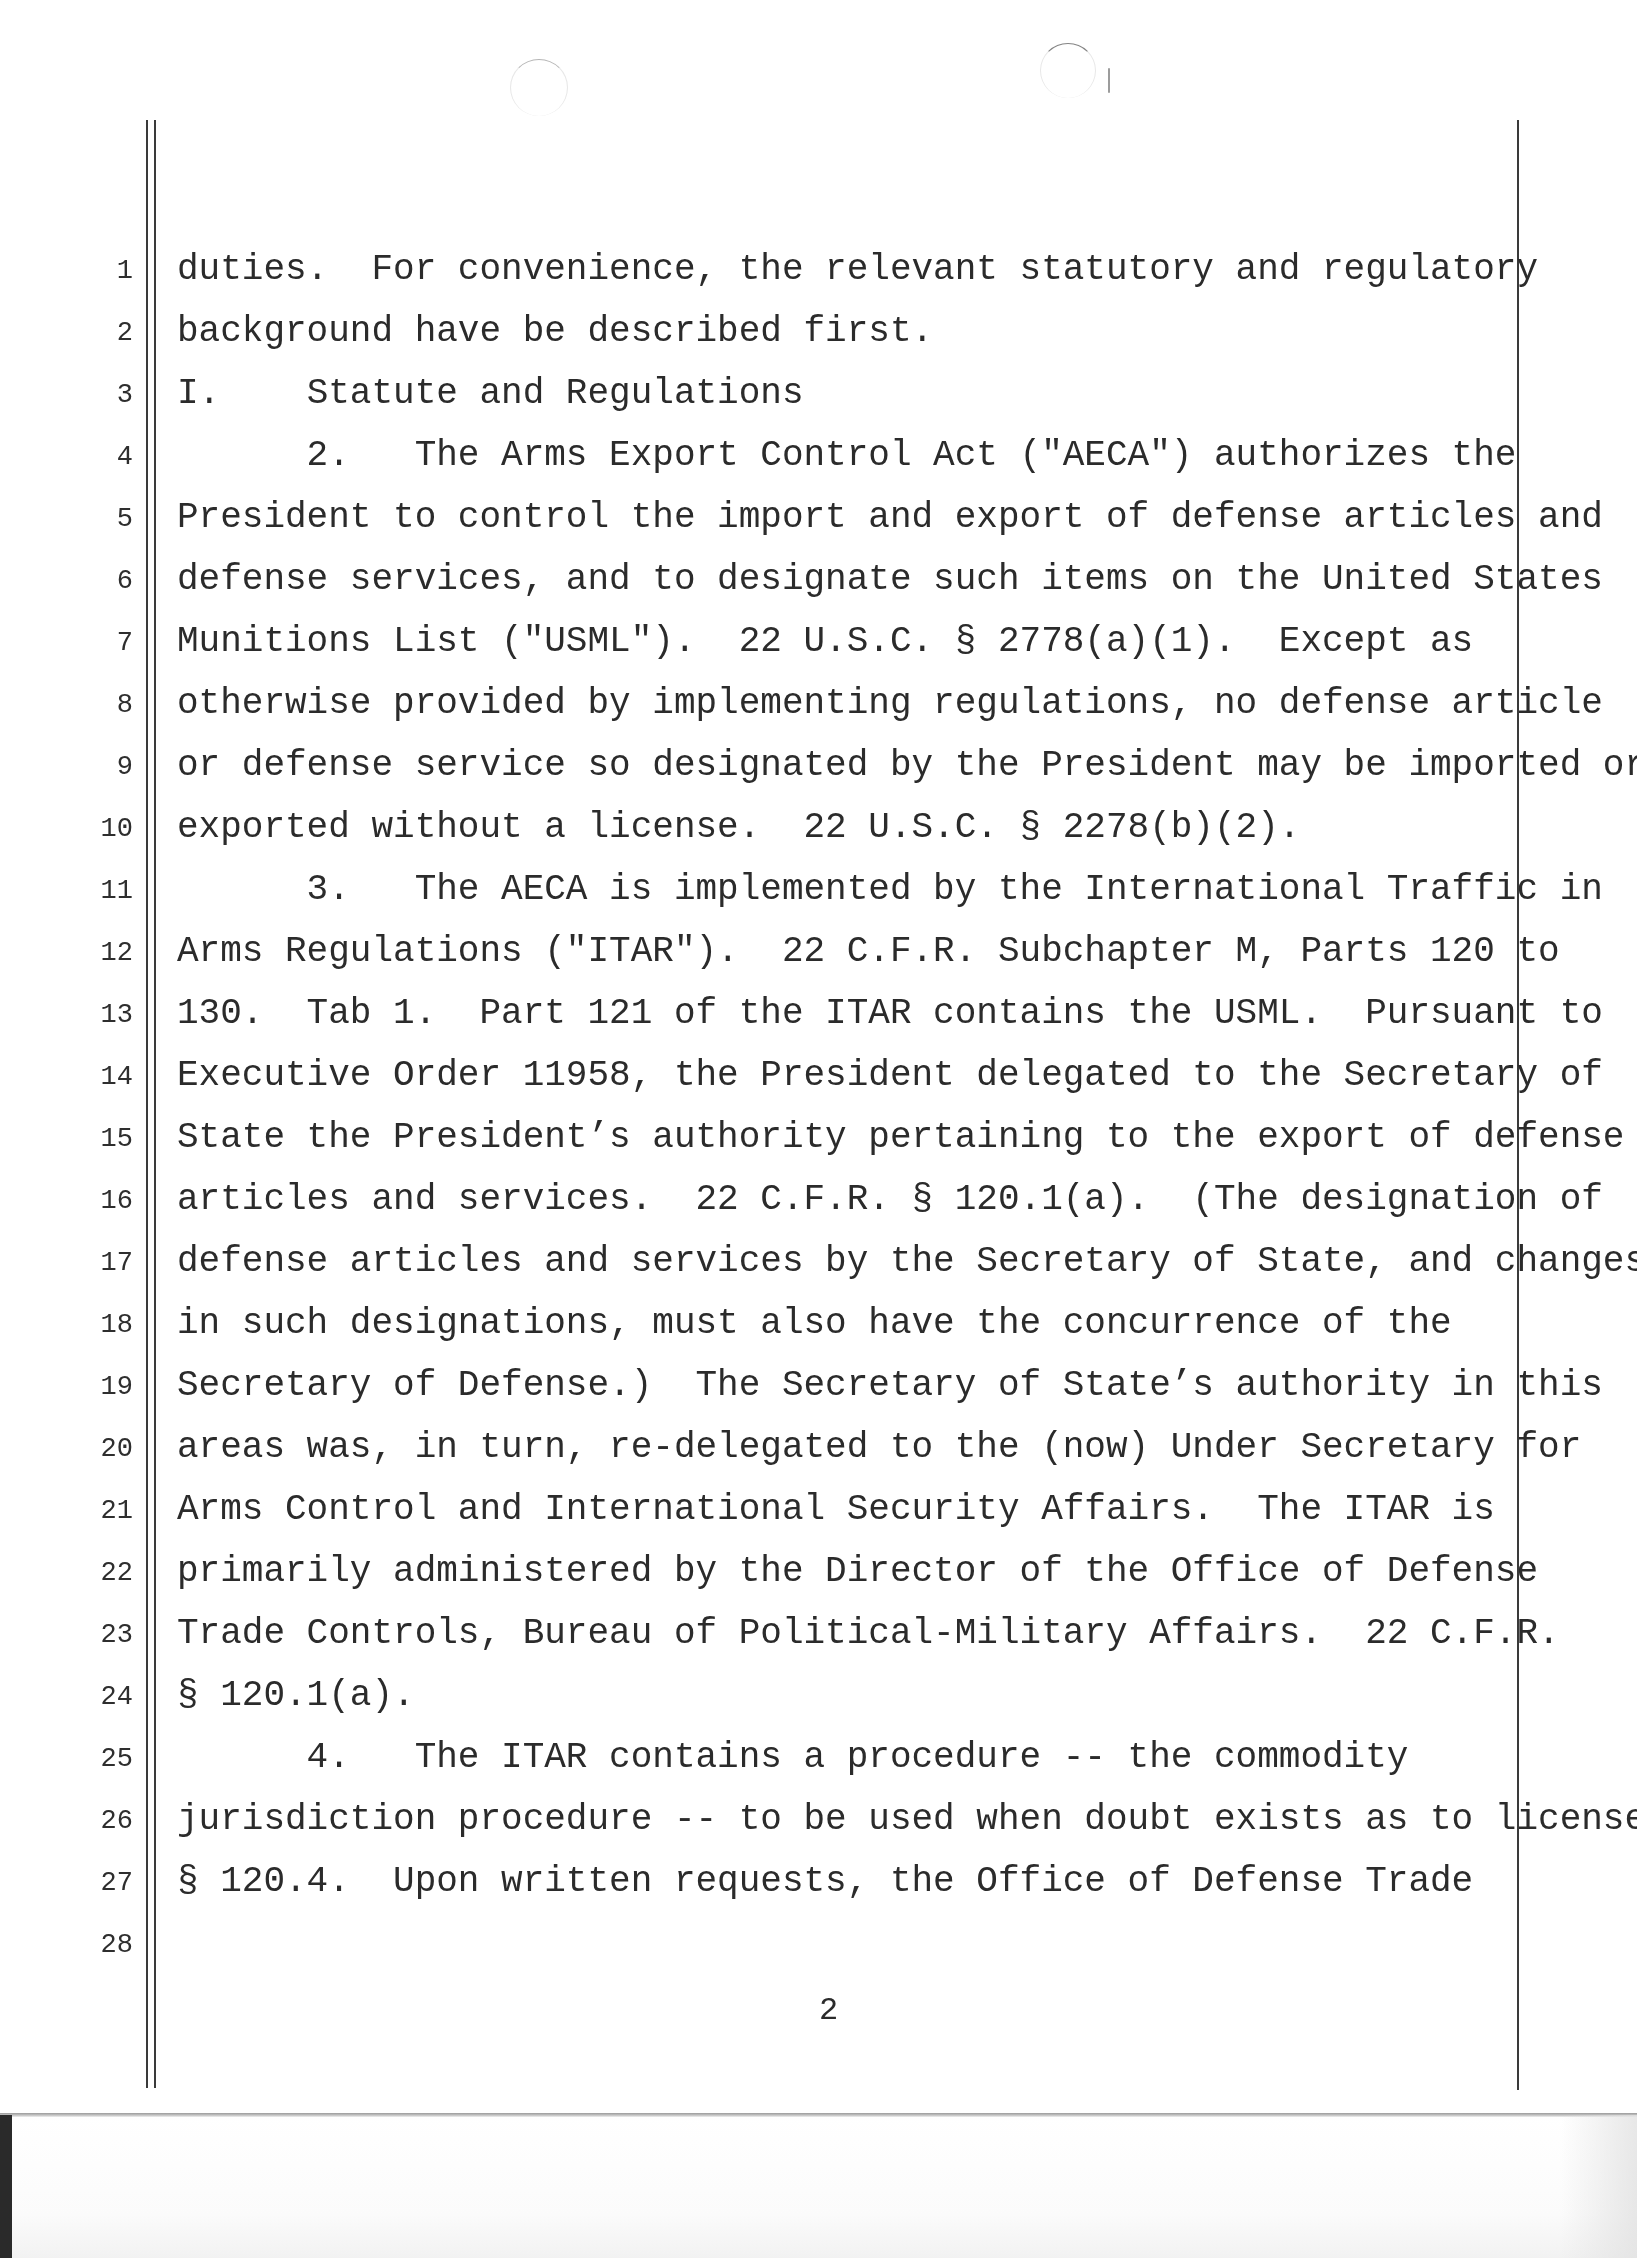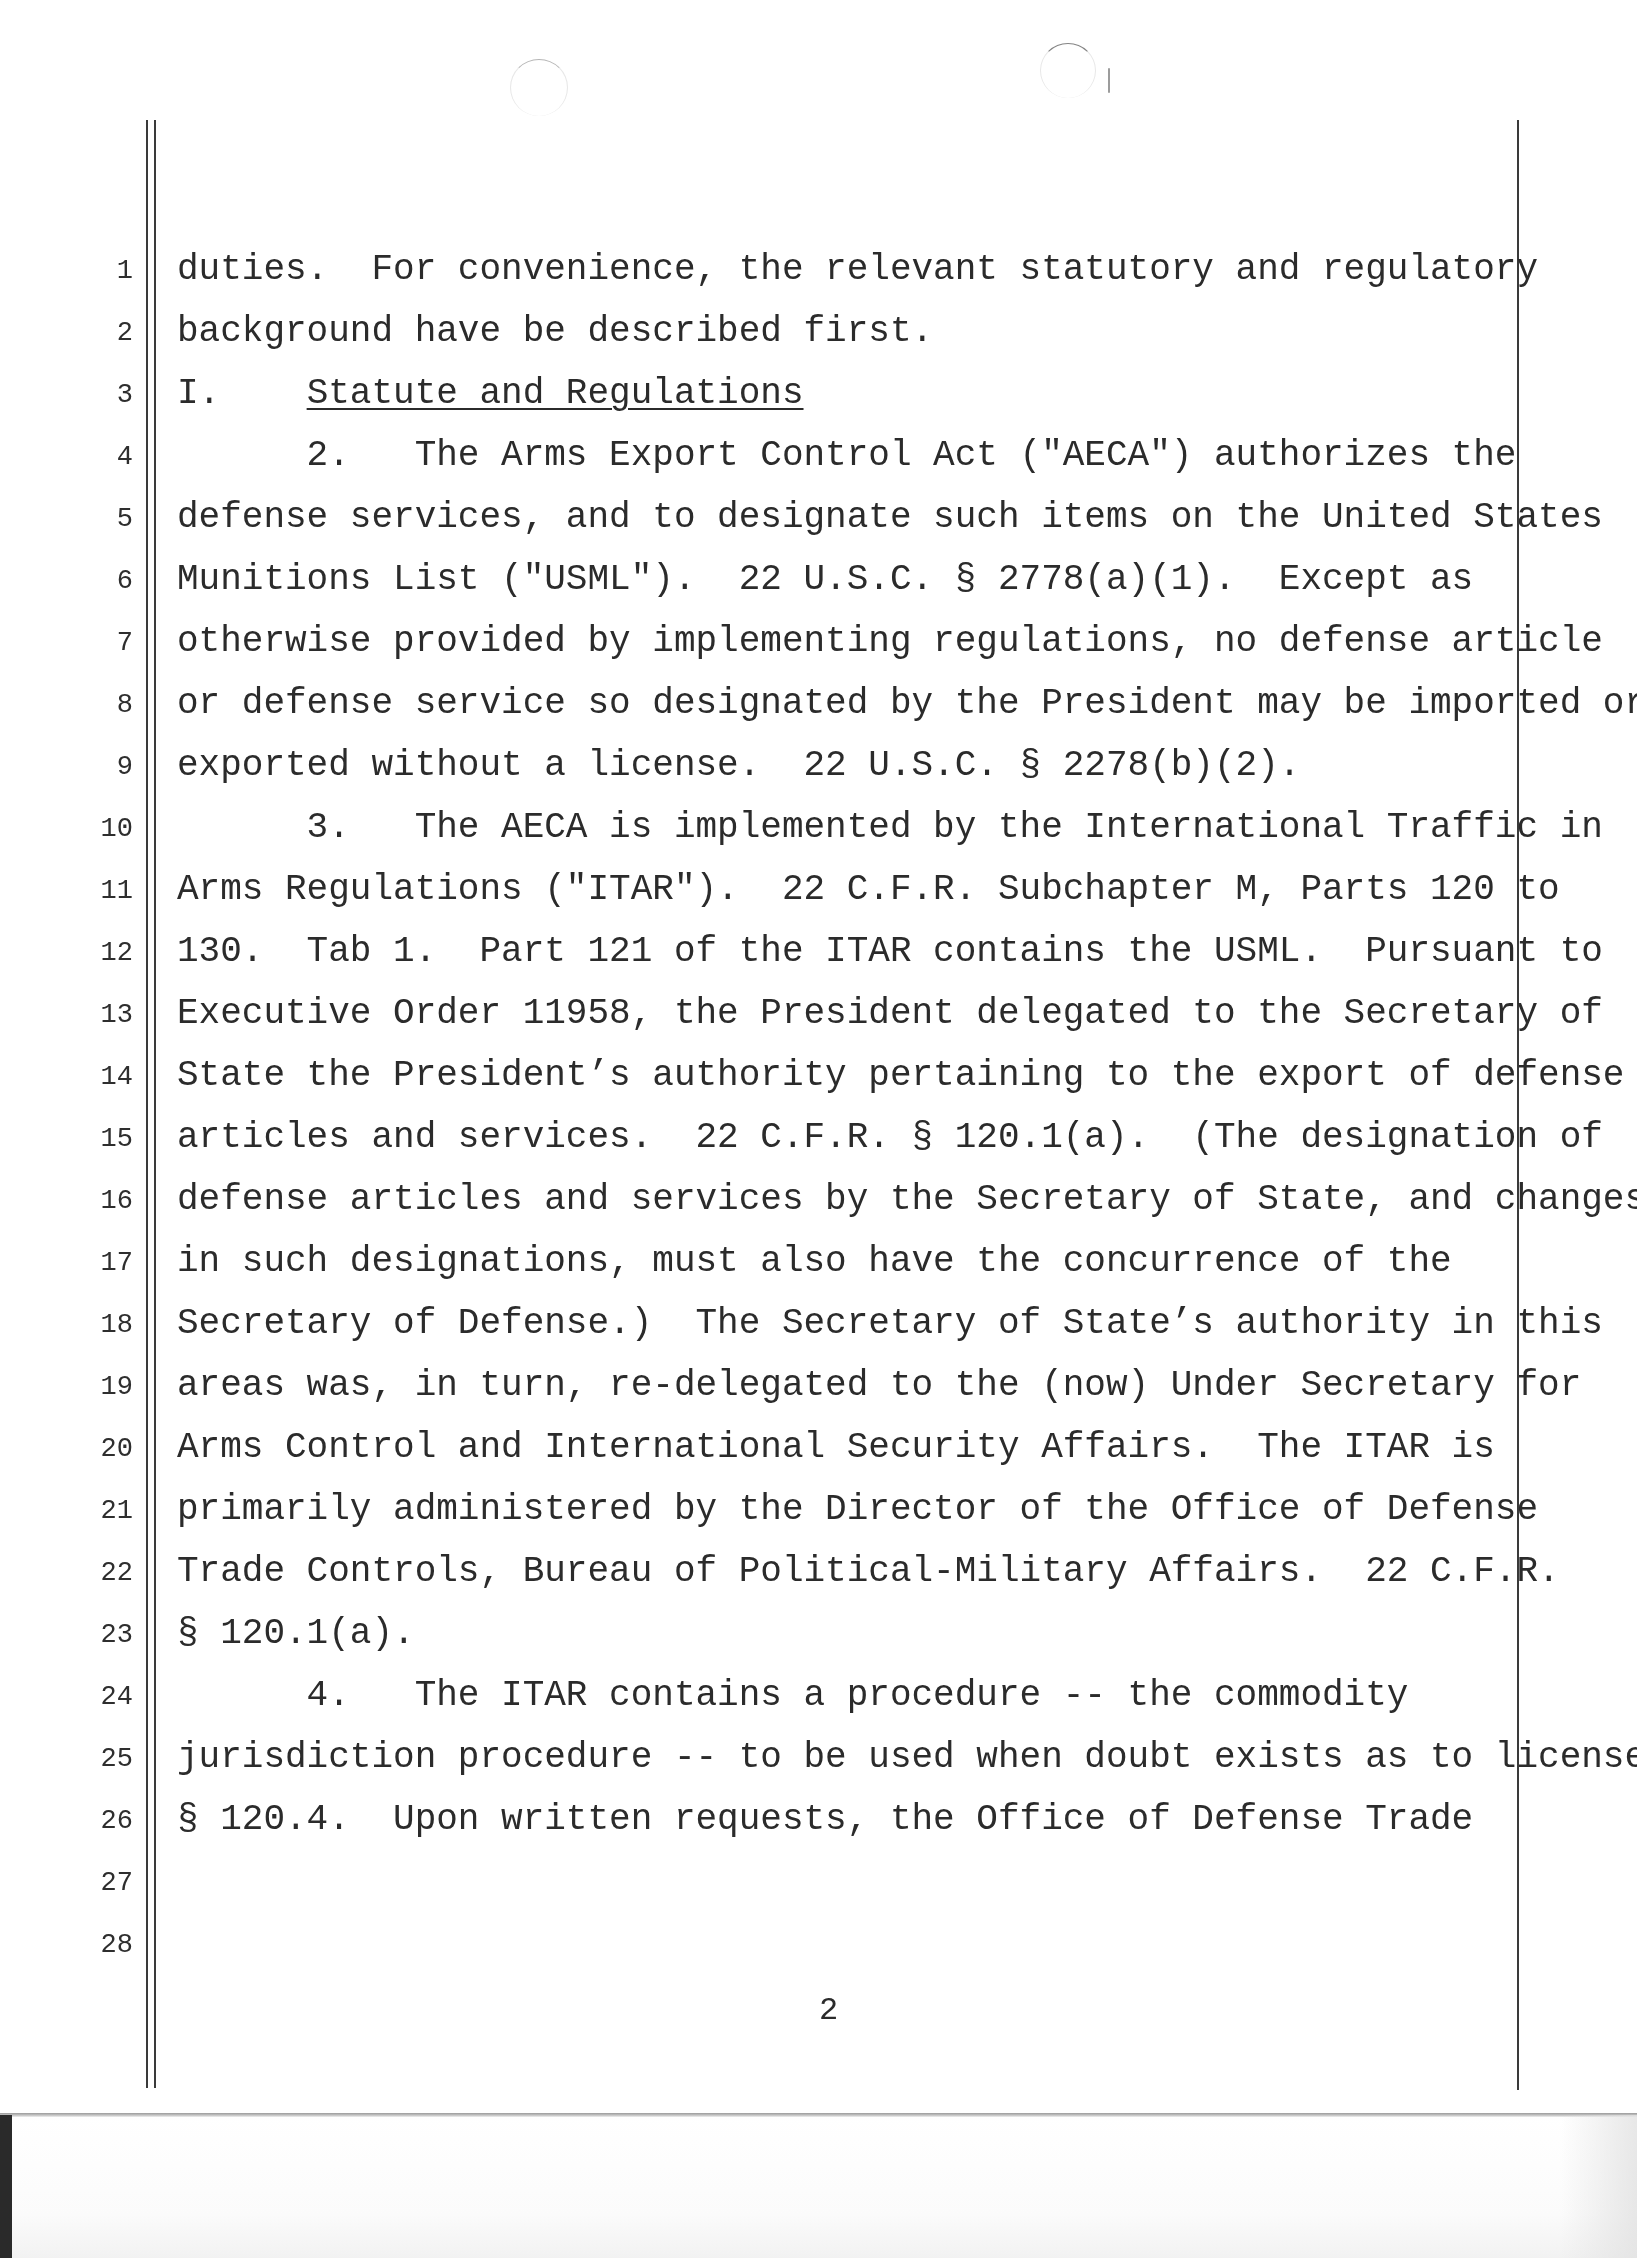--- a/index.html
+++ b/index.html
@@ -103,21 +103,20 @@
   }
   .text-line {
     height: 62px;
     line-height: 50px;
     font-size: 36px;
     white-space: pre;
     color: #2b2b2b;
     letter-spacing: 0;
   }
   .heading-title {
-    text-decoration: underline;
     text-underline-offset: 4.8px;
     text-decoration-thickness: 1.9px;
   }
   .page-number {
     position: absolute;
     left: 0;
     width: 1638px;
     top: 1992px;
     text-align: center;
     font-size: 32px;
@@ -167,20 +166,21 @@
     <div class="line-num">26</div>
     <div class="line-num">27</div>
     <div class="line-num">28</div>
   </div>
 
   <div class="body-text">
     <div class="text-line">duties.  For convenience, the relevant statutory and regulatory</div>
     <div class="text-line">background have be described first.</div>
     <div class="text-line"><span>I.    </span><span class="heading-title">Statute and Regulations</span></div>
     <div class="text-line">      2.   The Arms Export Control Act ("AECA") authorizes the</div>
+    <div class="text-line">President to control the import and export of defense articles and</div>
     <div class="text-line">defense services, and to designate such items on the United States</div>
     <div class="text-line">Munitions List ("USML").  22 U.S.C. § 2778(a)(1).  Except as</div>
     <div class="text-line">otherwise provided by implementing regulations, no defense article</div>
     <div class="text-line">or defense service so designated by the President may be imported or</div>
     <div class="text-line">exported without a license.  22 U.S.C. § 2278(b)(2).</div>
     <div class="text-line">      3.   The AECA is implemented by the International Traffic in</div>
     <div class="text-line">Arms Regulations ("ITAR").  22 C.F.R. Subchapter M, Parts 120 to</div>
     <div class="text-line">130.  Tab 1.  Part 121 of the ITAR contains the USML.  Pursuant to</div>
     <div class="text-line">Executive Order 11958, the President delegated to the Secretary of</div>
     <div class="text-line">State the President’s authority pertaining to the export of defense</div>

